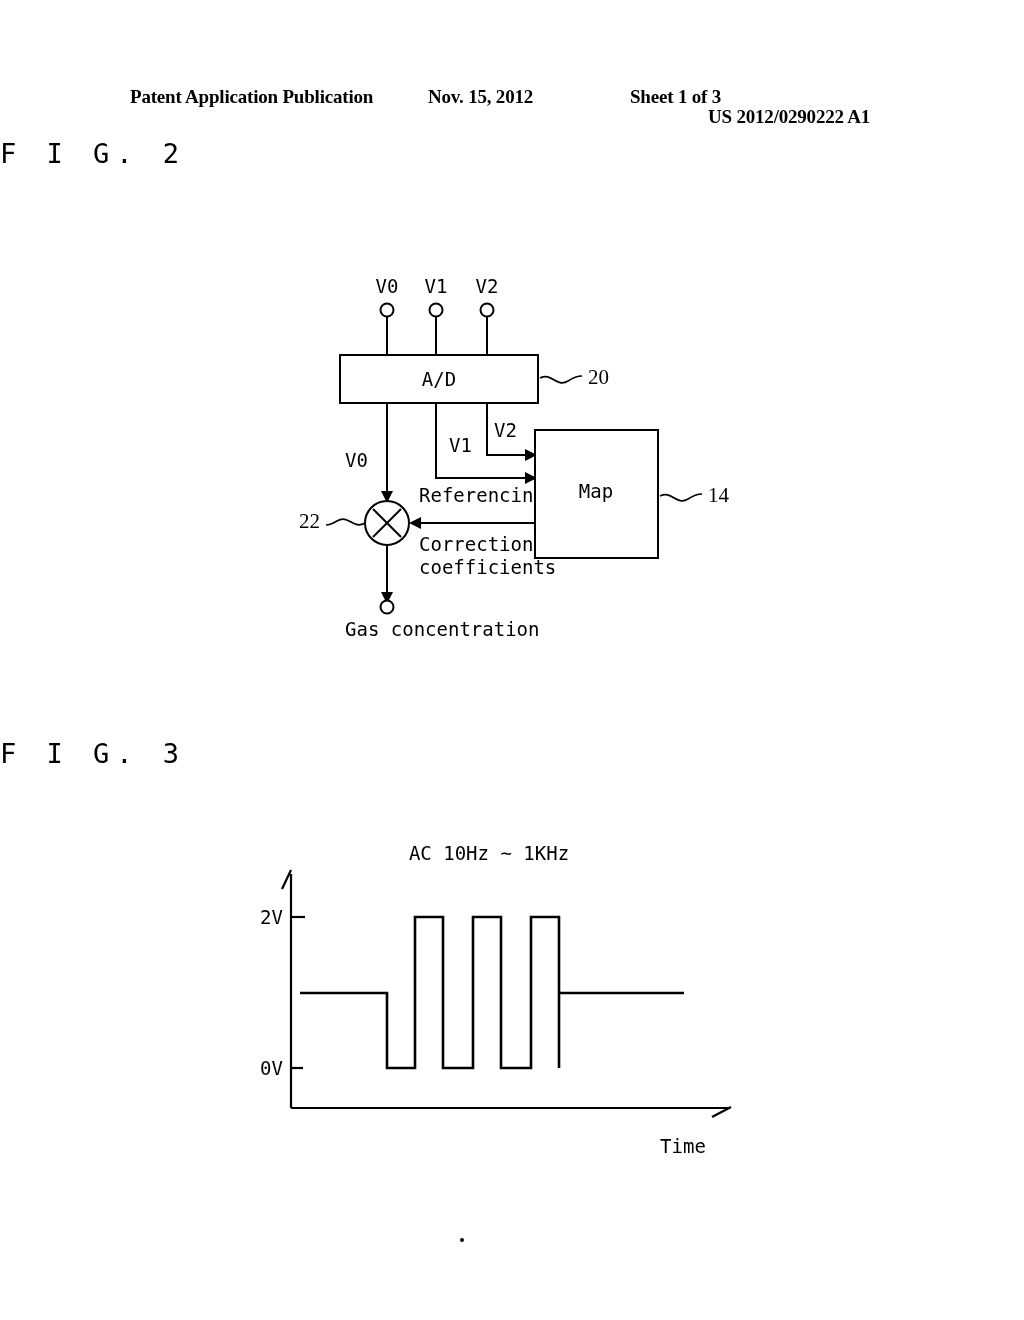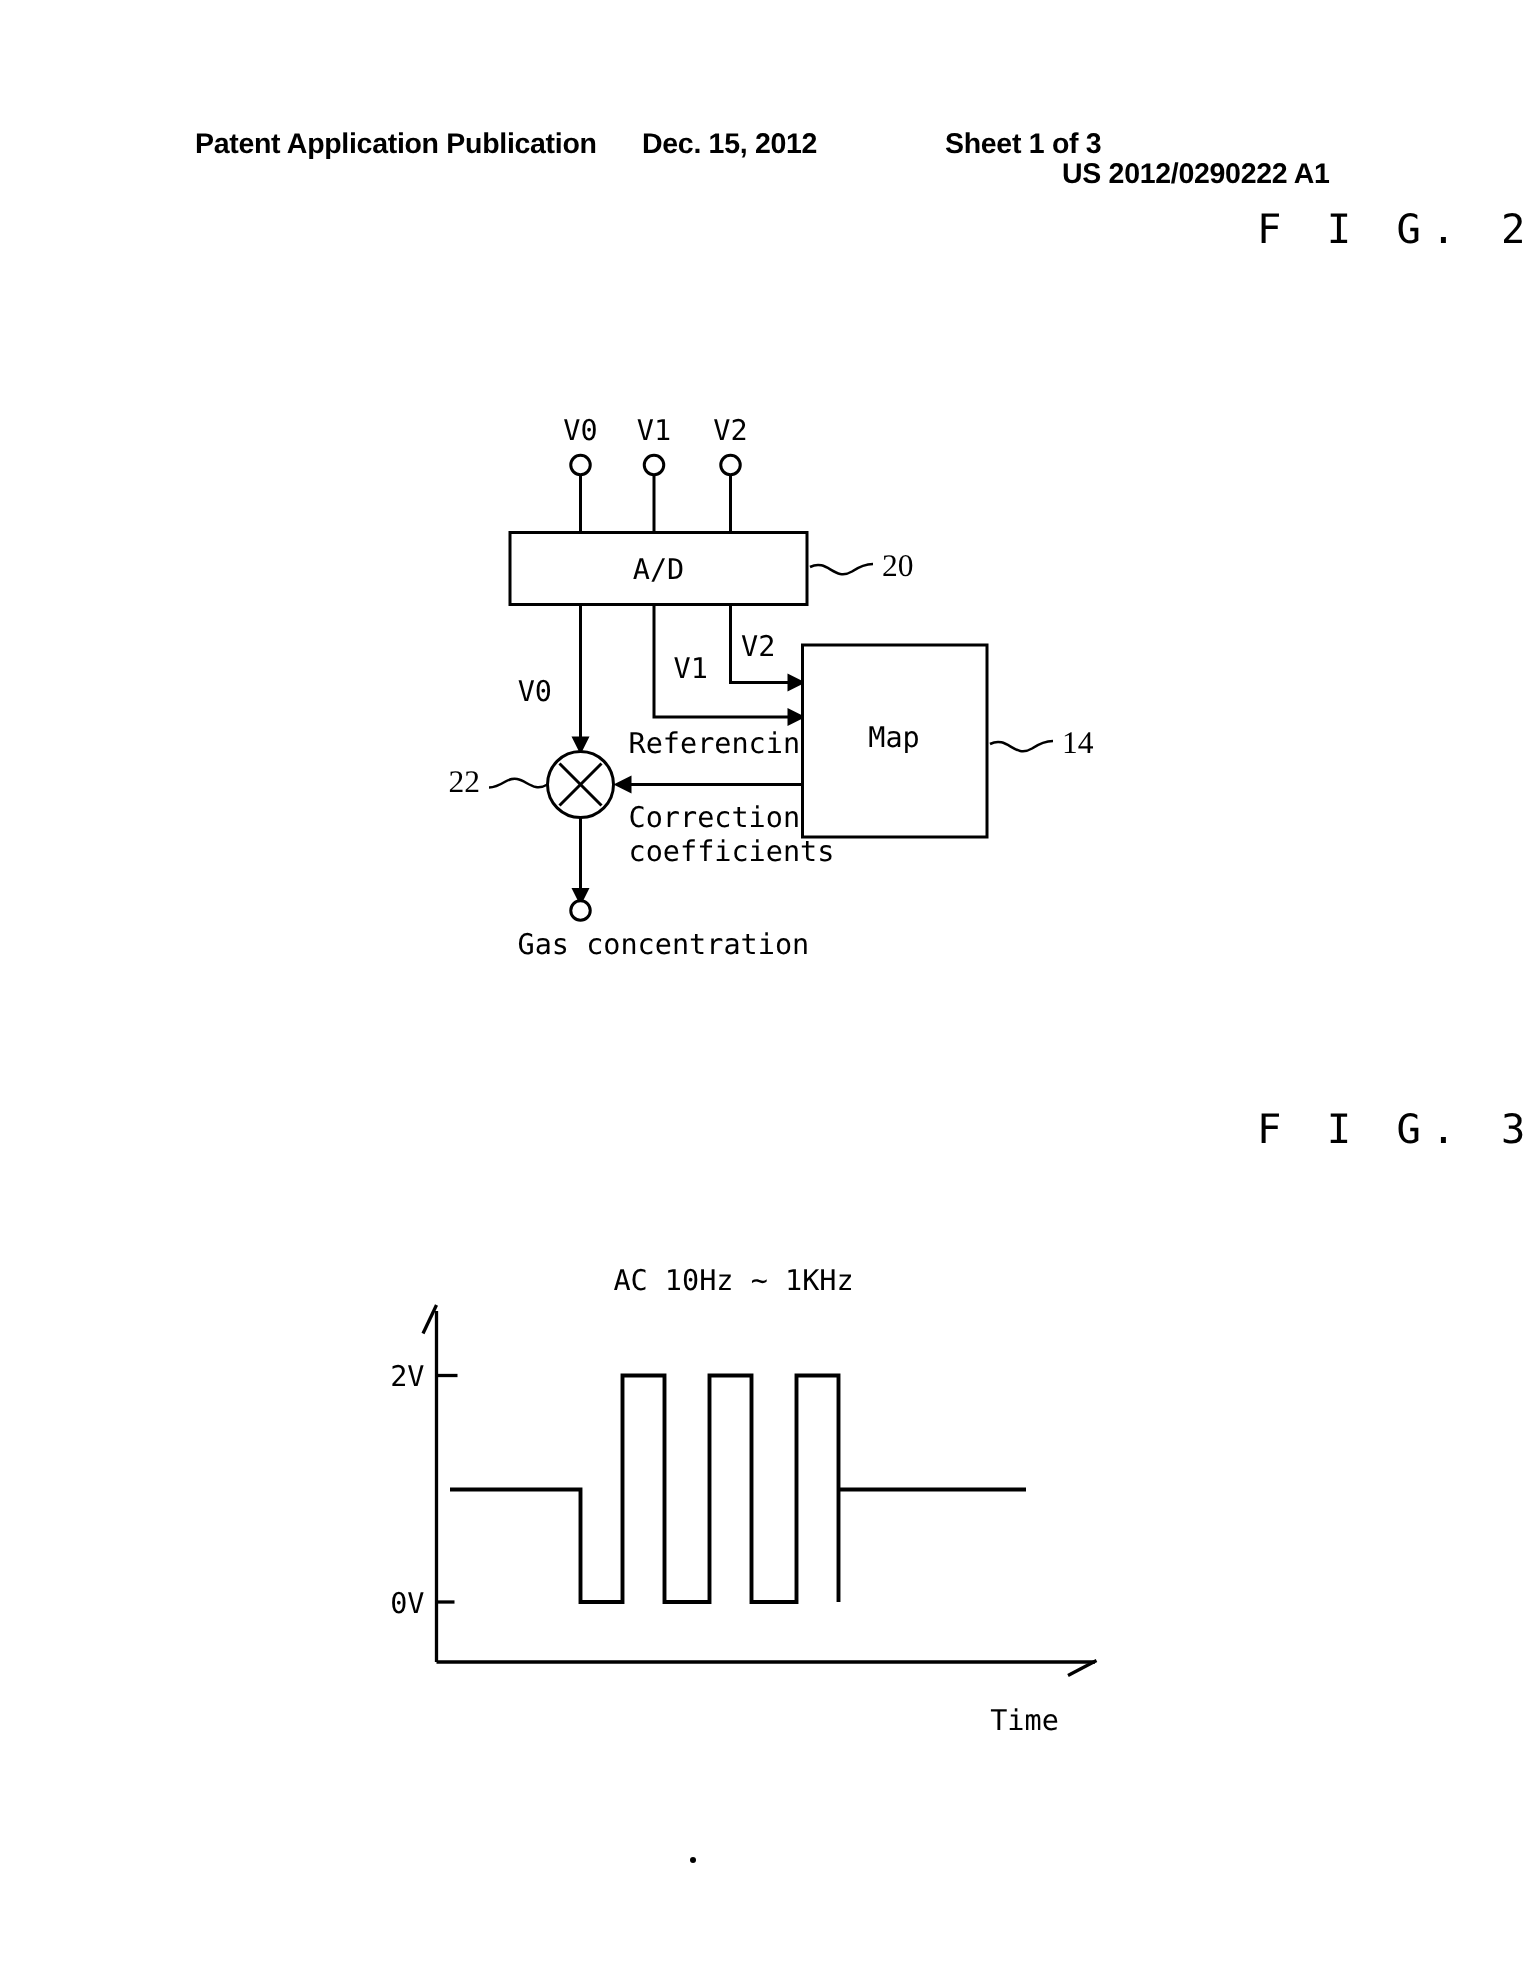--- a/index.html
+++ b/index.html
@@ -16,21 +16,21 @@
     overflow: hidden;
   }
 
   
   #page-header {
     position: absolute;
     top: 86px;
     left: 0;
     width: 1024px;
     height: 28px;
-    font-family: Liberation Sans, sans-serif;
+    font-family: Liberation Serif, serif;
     font-weight: bold;
     font-size: 19px;
     letter-spacing: -0.2px;
   }
   #page-header .hdr-pub {
     position: absolute;
     left: 130px;
     top: 0;
     white-space: nowrap;
   }
@@ -51,21 +51,21 @@
     left: 708px;
     top: 0;
     white-space: nowrap;
     margin-top: 20px;
   }
 
   
   .fig-title {
     position: absolute;
     width: 1024px;
-    text-align: right;
+    text-align: left;
     font-family: "DejaVu Sans Mono", monospace;
     font-size: 27px;
     letter-spacing: 7px;
     color: #000;
   }
   #fig2-title { top: 138px; left: 0; }
   #fig3-title { top: 738px; left: 0; }
 
   
   .canvas {
@@ -98,21 +98,21 @@
     height: 4px;
     background: #000;
     border-radius: 50%;
   }
 </style>
 </head>
 <body>
 
 <div id="page-header">
   <span class="hdr-pub">Patent Application Publication</span>
-  <span class="hdr-date">Dec. 15, 2012</span>
+  <span class="hdr-date">Nov. 15, 2012</span>
   <span class="hdr-sheet">Sheet 1 of 3</span>
   <span class="hdr-patno">US 2012/0290222 A1</span>
 </div>
 
 <div id="fig2-title" class="fig-title">F I G.  2</div>
 
 <svg class="canvas" id="fig2-canvas" width="1024" height="700" style="top:0;left:0;">
 
   <circle class="nodec" cx="387" cy="310" r="6.5"></circle>
   <circle class="nodec" cx="436" cy="310" r="6.5"></circle>

